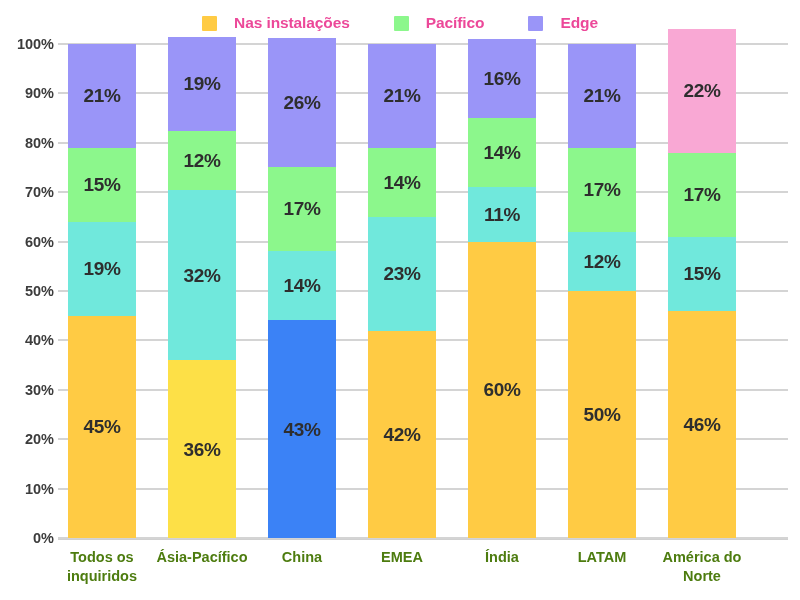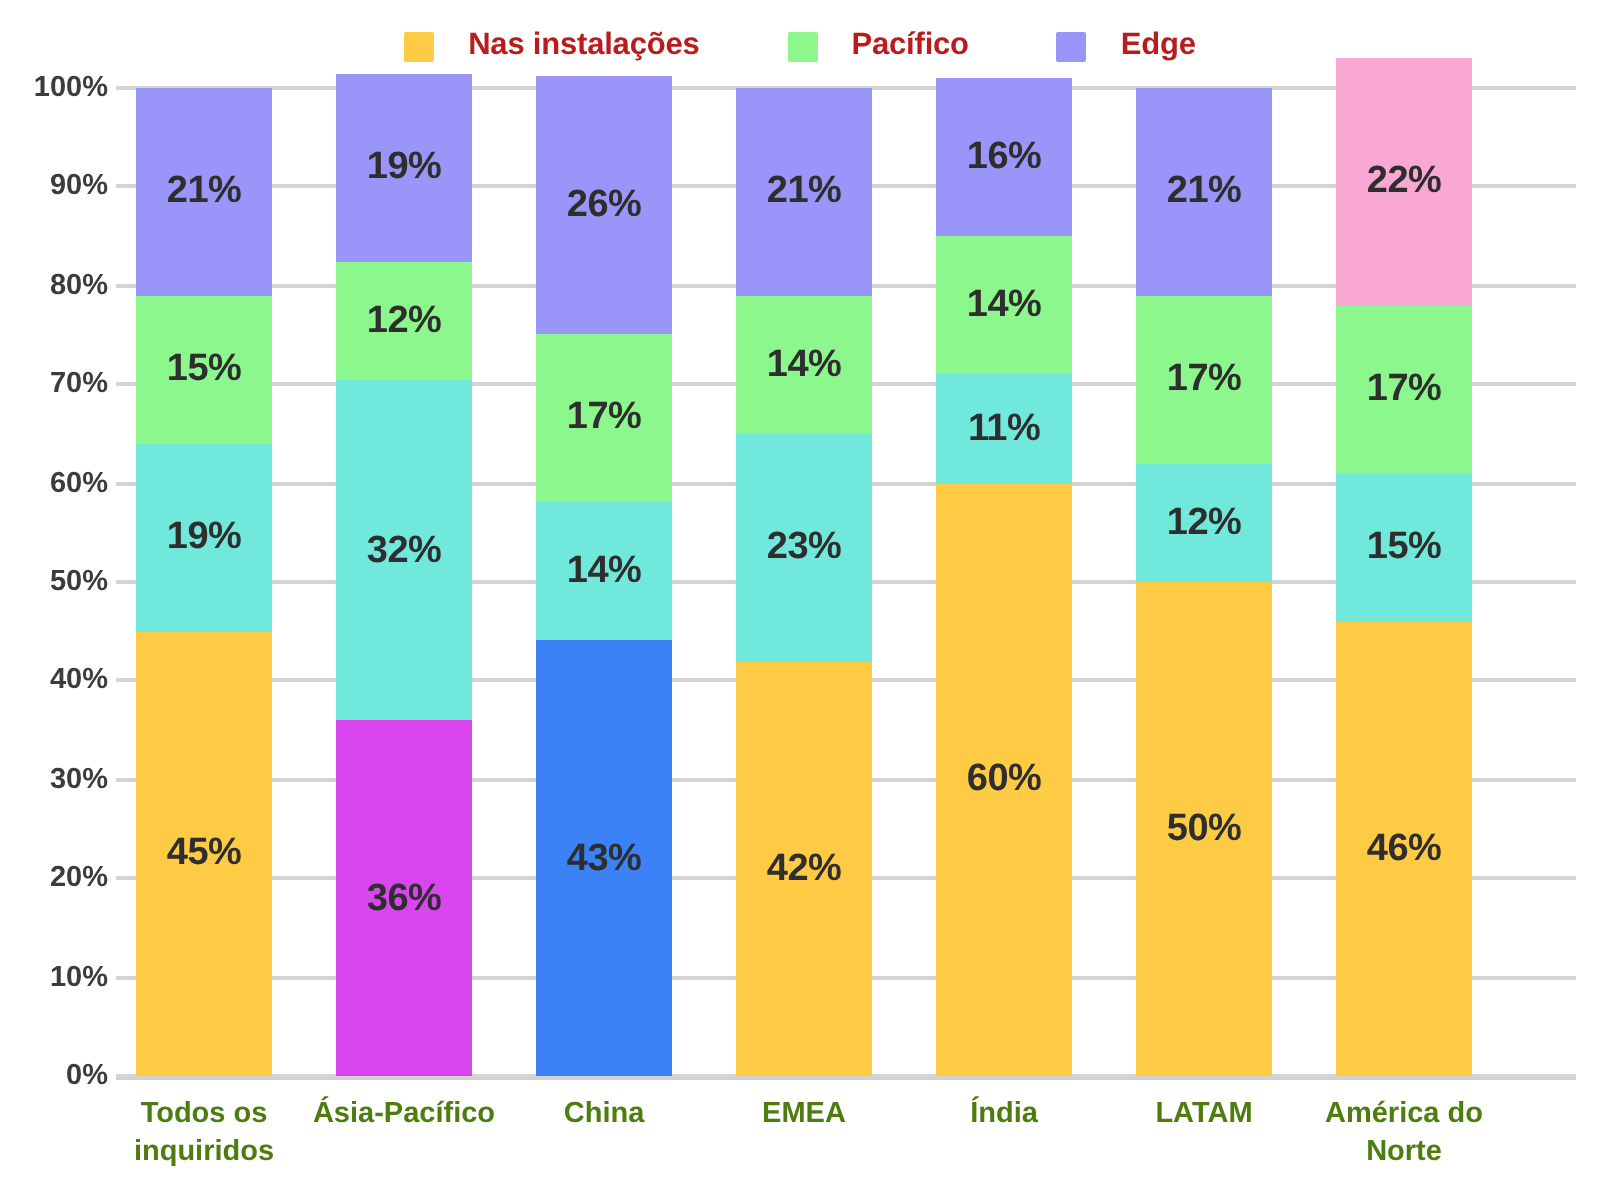--- a/index.html
+++ b/index.html
@@ -41,21 +41,21 @@
   }
   .legend-swatch {
     width: 15px;
     height: 15px;
     border-radius: 1px;
     flex: none;
   }
   .legend-label {
     font-size: 15.5px;
     font-weight: bold;
-    color: #b91c1c;
+    color: #ec4899;
     white-space: nowrap;
     letter-spacing: -0.1px;
     margin-left: 8px;
   }
 
   
   .plot {
     position: absolute;
     left: 58px;
     top: 44px;
@@ -169,21 +169,21 @@
           <span class="seg-label">19%</span>
         </div>
         <div class="seg" style="height: 74.1px; background: rgb(140, 247, 140);">
           <span class="seg-label">15%</span>
         </div>
         <div class="seg" style="height: 103.74px; background: rgb(154, 149, 248);">
           <span class="seg-label">21%</span>
         </div>
       </div>
       <div class="bar" style="left: 110px;">
-        <div class="seg" style="height: 177.84px; background: #d946ef;">
+        <div class="seg" style="height: 177.84px; background: #fde047;">
           <span class="seg-label">36%</span>
         </div>
         <div class="seg" style="height: 170px; background: rgb(112, 232, 220);">
           <span class="seg-label">32%</span>
         </div>
         <div class="seg" style="height: 59.28px; background: rgb(140, 247, 140);">
           <span class="seg-label">12%</span>
         </div>
         <div class="seg" style="height: 93.86px; background: rgb(154, 149, 248);">
           <span class="seg-label">19%</span>

